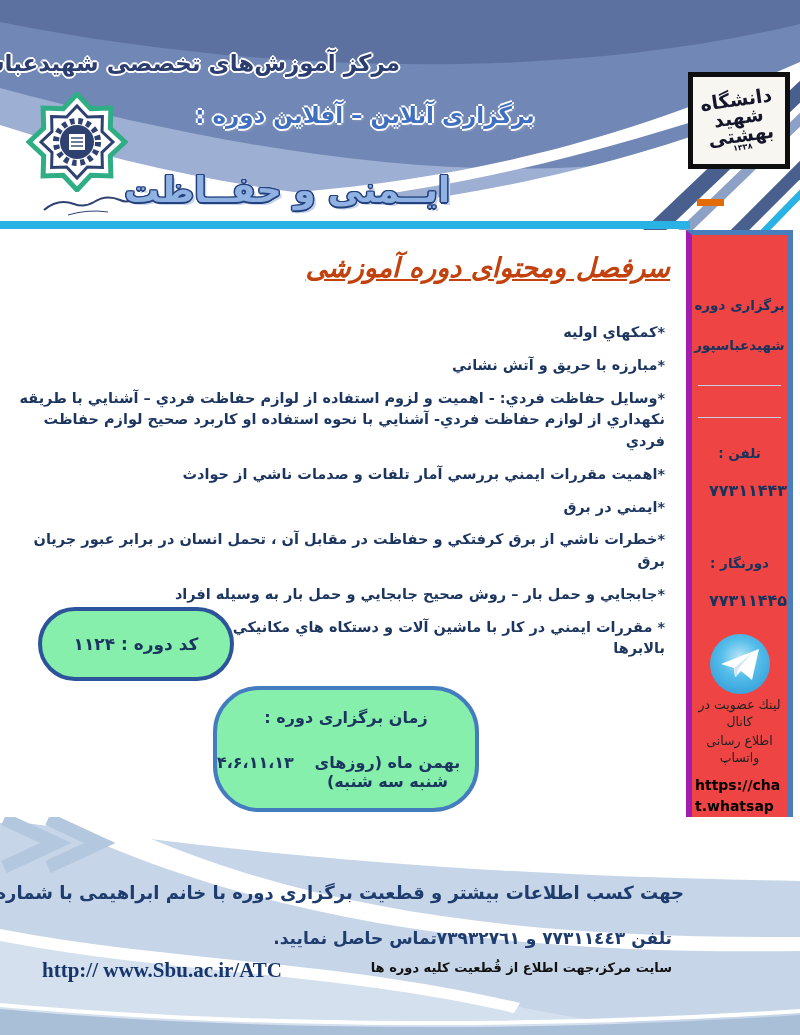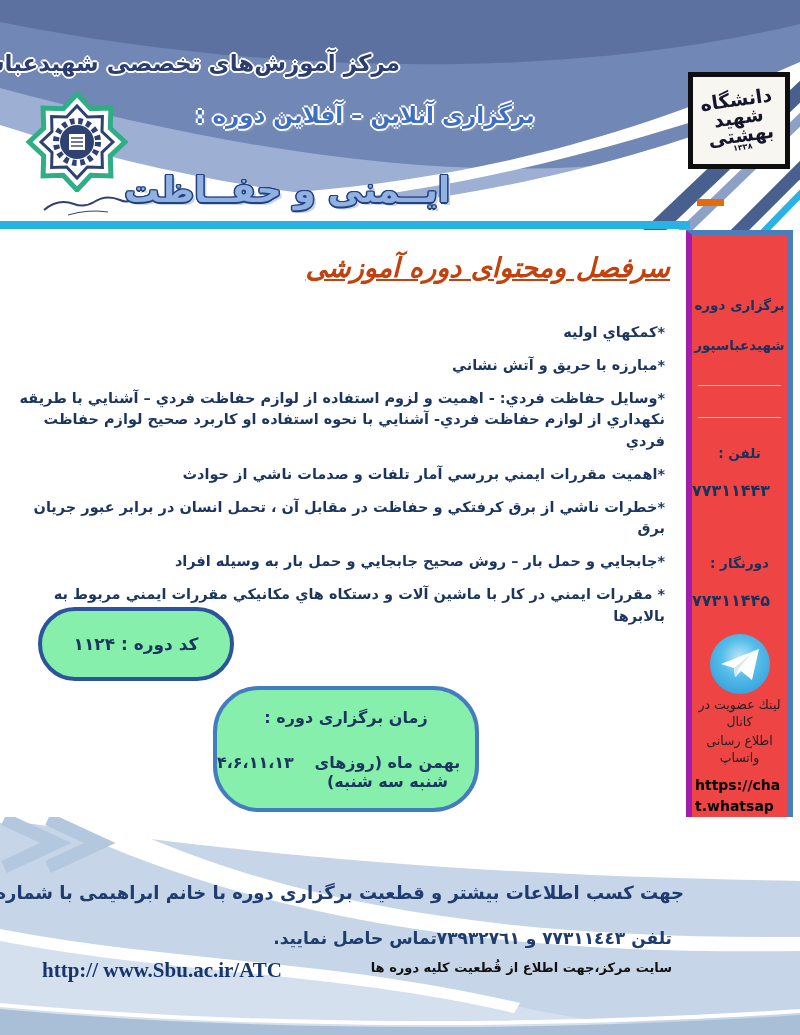--- a/index.html
+++ b/index.html
@@ -43,21 +43,21 @@
   .pill-time{left:213px;top:686px;width:266px;height:126px;border:4px solid #447cc0;border-radius:46px;font-size:16px;gap:26px;}
   .time-dates{display:flex;direction:ltr;gap:6px;align-items:baseline;text-align:center;}
   .cyan-underline{left:237px;top:820px;width:192px;height:8px;background:#29b2e4;}
 
   
   .sidebar{left:686px;top:230px;width:107px;height:758px;background:#ef4444;
     border-left:6px solid #a21caf;border-right:6px solid #4a7ebb;border-top:5px solid #4a7ebb;
     border-radius:0 0 10px 10px;box-sizing:border-box;}
   .sb-text{position:absolute;width:100%;text-align:center;color:#16335e;font-weight:bold;
            font-size:13.5px;direction:rtl;}
-  .sb-num{position:absolute;width:100%;text-align:left;color:#16335e;font-weight:bold;font-size:16px;}
+  .sb-num{position:absolute;width:100%;text-align:right;color:#16335e;font-weight:bold;font-size:16px;}
   .sb-div{position:absolute;left:6px;right:6px;height:1px;background:#c3d1e3;}
   .sb-cap{position:absolute;width:100%;text-align:center;color:#222;font-size:12.5px;direction:rtl;line-height:1.35;}
   .sb-link{position:absolute;left:3px;right:1px;color:#000;font-weight:bold;font-size:14px;line-height:1.5;
            direction:ltr;text-align:left;word-break:break-all;}
   .tg-wrap{position:absolute;left:50%;transform:translateX(-50%);top:396px;width:66px;height:66px;}
 
   
   .ftr-svg{left:0;top:817px;width:800px;height:218px;}
   .f-line1{right:116px;top:882px;font-size:18px;font-weight:bold;color:#1e3c6e;direction:rtl;white-space:nowrap;}
   .f-line2{right:128px;top:928px;font-size:17px;font-weight:bold;color:#1e3c6e;direction:rtl;white-space:nowrap;}
@@ -119,20 +119,21 @@
   <div class="abs orange-dash"></div>
   <div class="abs cyan-line"></div>
 
   <div class="abs section-title">سرفصل ومحتوای دوره آموزشی</div>
 
   <div class="abs topics">
     <div class="topic">*كمكهاي اوليه</div>
     <div class="topic">*مبارزه با حريق و آتش نشاني</div>
     <div class="topic">*وسايل حفاظت فردي: - اهميت و لزوم استفاده از لوازم حفاظت فردي – آشنايي با طريقه نكهداري از لوازم حفاظت فردي- آشنايي با نحوه استفاده او كاربرد صحيح لوازم حفاظت فردي</div>
     <div class="topic">*اهميت مقررات ايمني بررسي آمار تلفات و صدمات ناشي از حوادث</div>
+    <div class="topic">*ايمني در برق</div>
     <div class="topic">*خطرات ناشي از برق كرفتكي و حفاظت در مقابل آن ، تحمل انسان در برابر عبور جريان برق</div>
     <div class="topic">*جابجايي و حمل بار – روش صحيح جابجايي و حمل بار به وسيله افراد</div>
     <div class="topic">* مقررات ايمني در كار با ماشين آلات و دستكاه هاي مكانيكي مقررات ايمني مربوط به بالابرها</div>
   </div>
 
   <div class="abs pill pill-code">
     <span>کد دوره : ۱۱۲۴</span>
   </div>
 
   <div class="abs pill pill-time">

